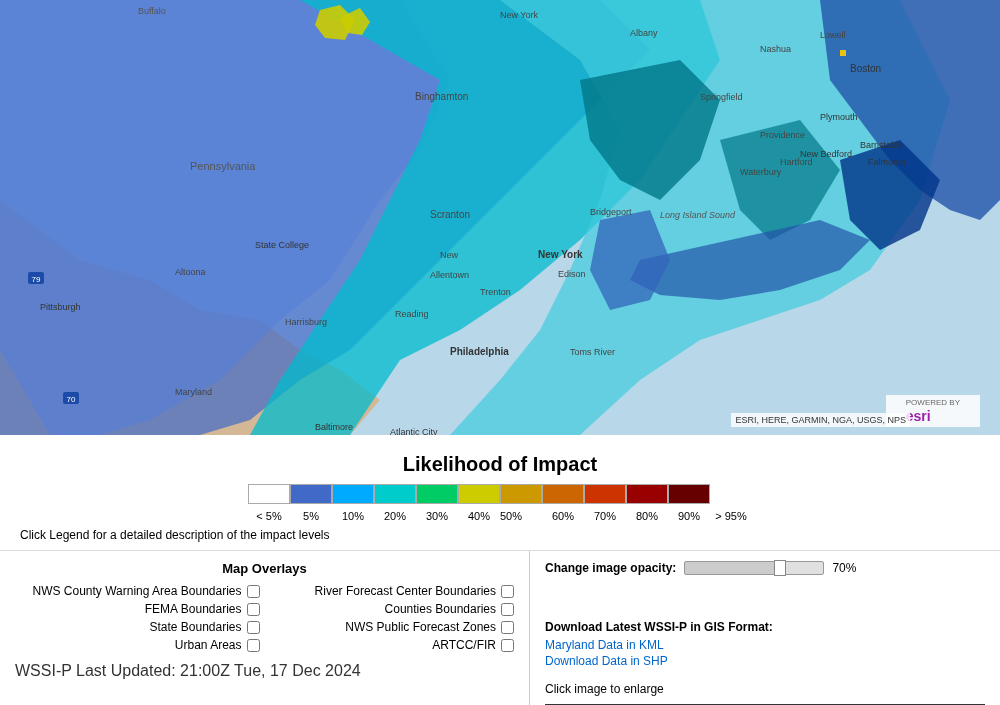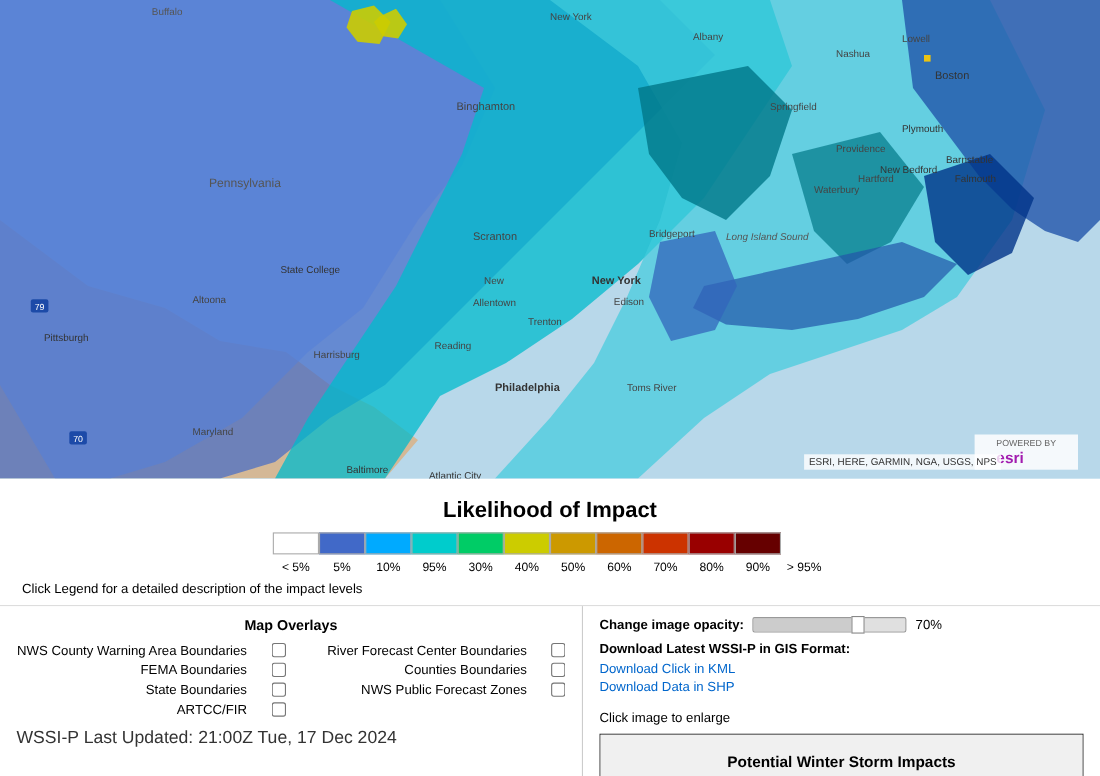--- a/index.html
+++ b/index.html
@@ -107,22 +107,23 @@
     }
 
     .overlays-grid {
       display: grid;
       grid-template-columns: 1fr 1fr;
       gap: 4px 10px;
     }
 
     .overlay-item {
       display: flex;
+      align-items: center;
       justify-content: flex-end;
-      gap: 22px;
+      gap: 5px;
       font-size: 12px;
     }
 
     .overlay-item input[type="checkbox"] {
       margin: 0;
     }
 
     .wssi-updated {
       margin-top: 10px;
       font-size: 16px;
@@ -162,21 +163,21 @@
       -webkit-appearance: none;
       width: 12px;
       height: 16px;
       background: #fff;
       border: 1px solid #888;
       cursor: pointer;
     }
 
     .opacity-value { font-size: 12px; }
 
-    .download-section { font-size: 12px; }
+    .download-section { font-size: 12px; margin-top: 37px; }
     .download-title { font-weight: bold; margin-bottom: 4px; }
     .download-link {
       color: #0066cc;
       text-decoration: none;
       display: block;
       margin: 2px 0;
       font-size: 12px;
     }
 
     .click-enlarge { font-size: 12px; margin-top: 4px; }
@@ -312,24 +313,24 @@
           <div class="legend-color-block" style="background: rgb(204, 51, 0); border: 1px solid rgb(170, 170, 170);"></div>
           <div class="legend-color-block" style="background: rgb(153, 0, 0); border: 1px solid rgb(170, 170, 170);"></div>
           <div class="legend-color-block" style="background: rgb(102, 0, 0); border: 1px solid rgb(170, 170, 170);"></div>
         </div>
       <div class="legend-labels-row" id="legend-labels-container">
 
       <div style="display: flex; gap: 0px; margin-top: 3px;">
             <span style="width: 42px; font-size: 11px; text-align: center;">&lt; 5%</span>
             <span style="width: 42px; font-size: 11px; text-align: center;">5%</span>
             <span style="width: 42px; font-size: 11px; text-align: center;">10%</span>
-            <span style="width: 42px; font-size: 11px; text-align: center;">95%</span>
+            <span style="width: 42px; font-size: 11px; text-align: center;">20%</span>
             <span style="width: 42px; font-size: 11px; text-align: center;">30%</span>
             <span style="width: 42px; font-size: 11px; text-align: center;">40%</span>
-            <span style="width: 42px; font-size: 11px; text-align: center;">50%</span>
+            <span style="width: 42px; font-size: 11px; ">50%</span>
             <span style="width: 42px; font-size: 11px; text-align: center;">60%</span>
             <span style="width: 42px; font-size: 11px; text-align: center;">70%</span>
             <span style="width: 42px; font-size: 11px; text-align: center;">80%</span>
             <span style="width: 42px; font-size: 11px; text-align: center;">90%</span>
             <span style="width: 42px; font-size: 11px; text-align: center;">&gt; 95%</span>
           </div>
         </div>
     </div>
 
     <div class="click-legend-note">Click Legend for a detailed description of the impact levels</div>
@@ -359,38 +360,42 @@
           </div>
           <div class="overlay-item">
             <span>State Boundaries</span>
             <input type="checkbox" style="">
           </div>
           <div class="overlay-item">
             <span>NWS Public Forecast Zones</span>
             <input type="checkbox" style="">
           </div>
           <div class="overlay-item">
+            <span>Urban Areas</span>
+            <input type="checkbox" style="">
+          </div>
+          <div class="overlay-item">
             <span>ARTCC/FIR</span>
             <input type="checkbox" style="">
           </div>
         </div>
       <div class="wssi-updated">WSSI-P Last Updated: 21:00Z Tue, 17 Dec 2024</div>
     </div>
 
     <div id="right-controls">
 
       <div class="opacity-row">
         <span class="opacity-label">Change image opacity:</span>
         <input type="range" min="0" max="100" value="70" class="opacity-slider" style="">
         <span class="opacity-value">70%</span>
       </div>
 
       <div class="download-section">
         <div class="download-title">Download Latest WSSI-P in GIS Format:</div>
-        <a href="#" class="download-link">Download Click in KML</a>
+        <a href="#" class="download-link">Maryland Data in KML</a>
         <a href="#" class="download-link">Download Data in SHP</a>
       </div>
 
       <div class="click-enlarge">Click image to enlarge</div>
 
       <div class="impact-card">
         <div class="impact-card-title">Potential Winter Storm Impacts</div>
         <div class="impact-card-body">
           
           

